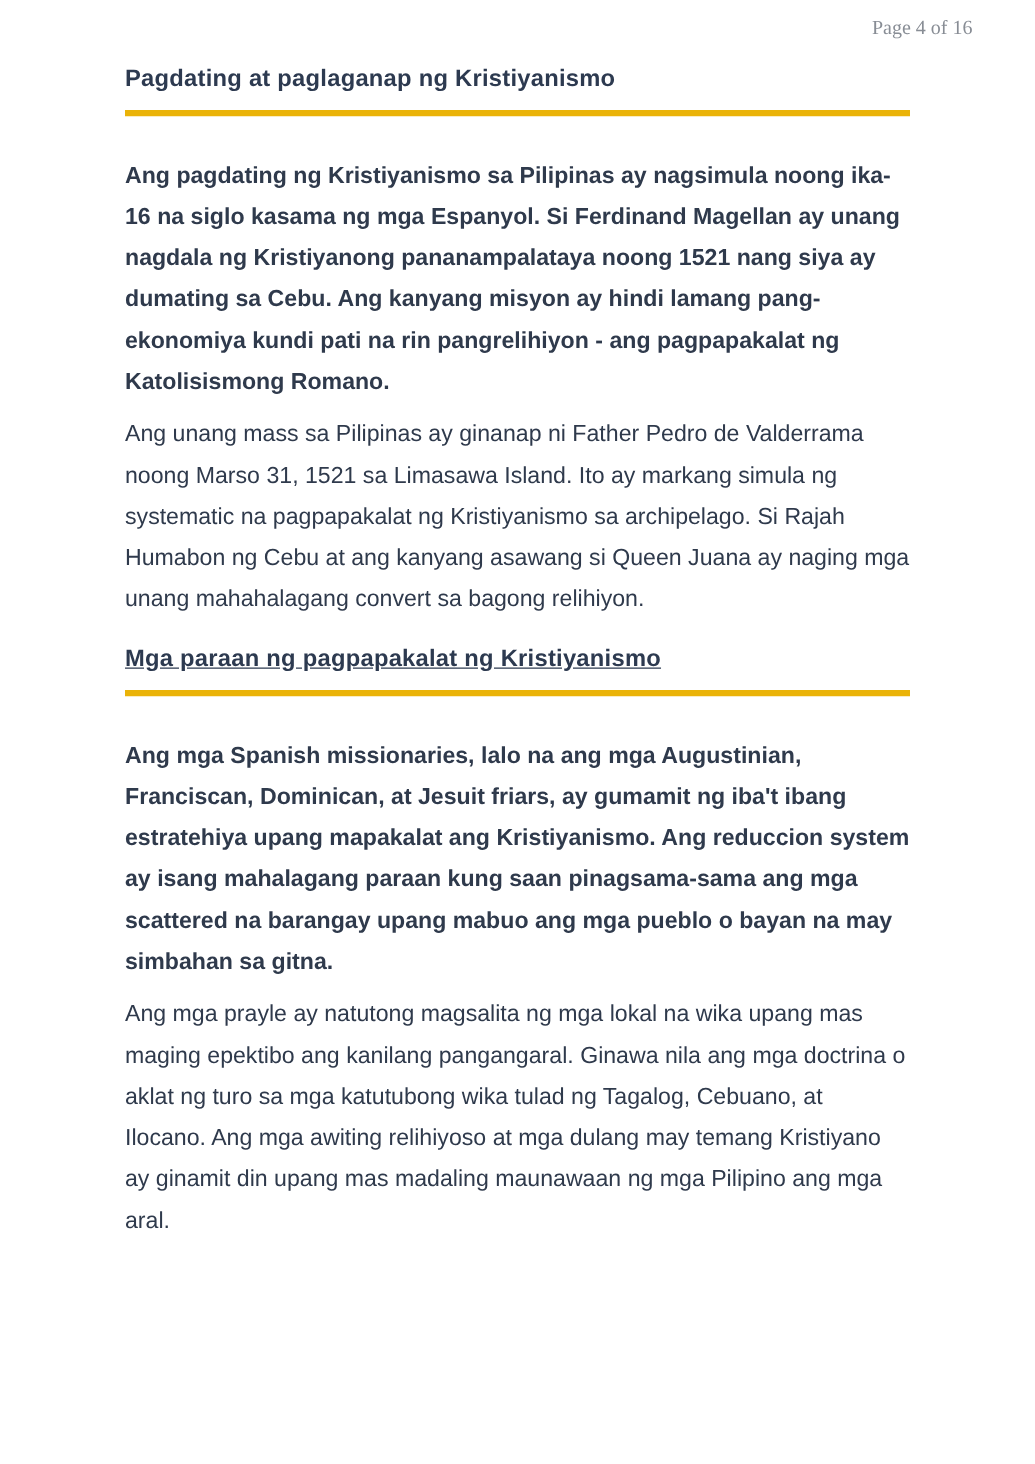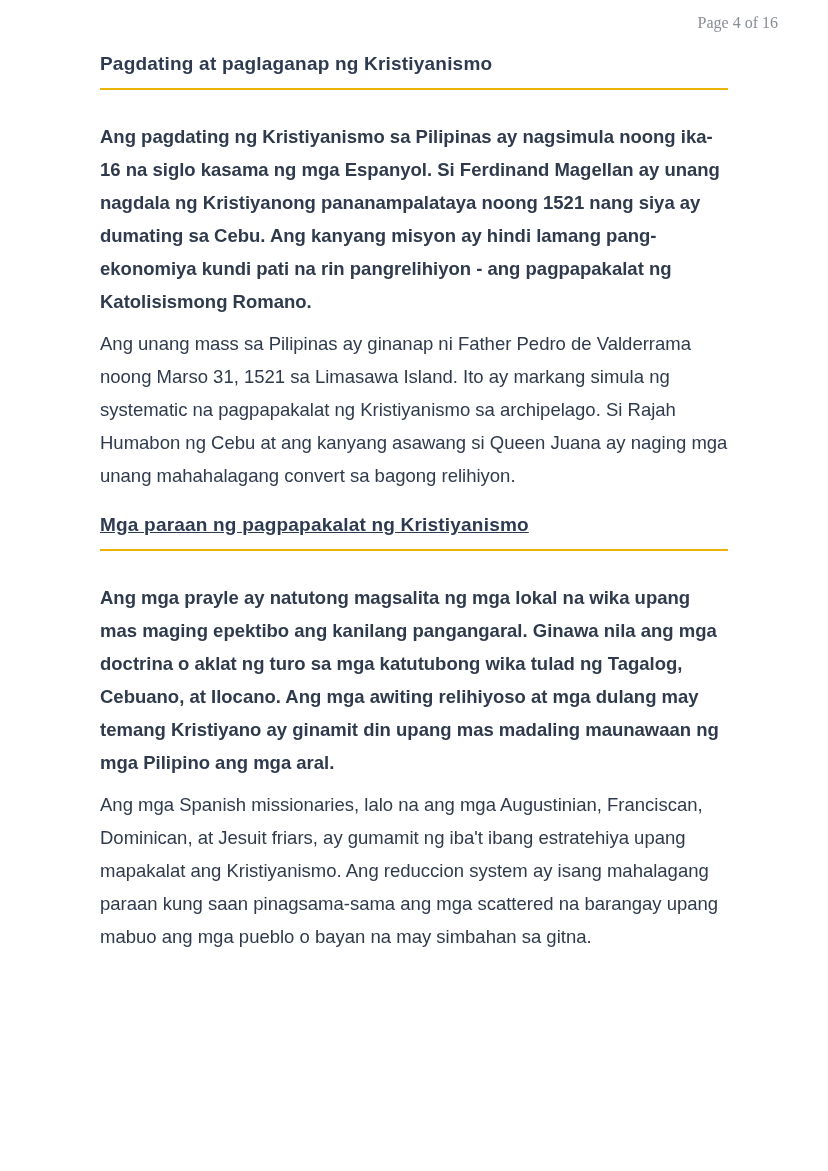--- a/index.html
+++ b/index.html
@@ -30,21 +30,21 @@
     width: 628px;
   }
   .section-heading {
     font-size: 19px;
     line-height: 24px;
     font-weight: 700;
     color: #2d3a50;
     letter-spacing: 0.2px;
     margin: 0;
     padding-bottom: 12px;
-    border-bottom: 2px solid #eab308;
+    border-bottom: 5px solid #eab308;
   }
   .section-heading.second {
     margin-top: 21px;
     text-decoration: underline;
   }
   .section-heading + .para {
     margin-top: 30px;
     font-weight: bold;
   }
   .para {
@@ -73,21 +73,21 @@
   <div class="content">
 
     <h2 class="section-heading">Pagdating at paglaganap ng Kristiyanismo</h2>
 
     <p class="para">Ang pagdating ng Kristiyanismo sa Pilipinas ay nagsimula noong ika-16 na siglo kasama ng mga Espanyol. Si Ferdinand Magellan ay unang nagdala ng Kristiyanong pananampalataya noong 1521 nang siya ay dumating sa Cebu. Ang kanyang misyon ay hindi lamang pang-ekonomiya kundi pati na rin pangrelihiyon - ang pagpapakalat ng Katolisismong Romano.</p>
 
     <p class="para">Ang unang mass sa Pilipinas ay ginanap ni Father Pedro de Valderrama noong Marso 31, 1521 sa Limasawa Island. Ito ay markang simula ng systematic na pagpapakalat ng Kristiyanismo sa archipelago. Si Rajah Humabon ng Cebu at ang kanyang asawang si Queen Juana ay naging mga unang mahahalagang convert sa bagong relihiyon.</p>
 
     <h2 class="section-heading second">Mga paraan ng pagpapakalat ng Kristiyanismo</h2>
 
+    <p class="para">Ang mga Spanish missionaries, lalo na ang mga Augustinian, Franciscan, Dominican, at Jesuit friars, ay gumamit ng iba't ibang estratehiya upang mapakalat ang Kristiyanismo. Ang reduccion system ay isang mahalagang paraan kung saan pinagsama-sama ang mga scattered na barangay upang mabuo ang mga pueblo o bayan na may simbahan sa gitna.</p>
+
     <p class="para">Ang mga prayle ay natutong magsalita ng mga lokal na wika upang mas maging epektibo ang kanilang pangangaral. Ginawa nila ang mga doctrina o aklat ng turo sa mga katutubong wika tulad ng Tagalog, Cebuano, at Ilocano. Ang mga awiting relihiyoso at mga dulang may temang Kristiyano ay ginamit din upang mas madaling maunawaan ng mga Pilipino ang mga aral.</p>
-
-    <p class="para">Ang mga Spanish missionaries, lalo na ang mga Augustinian, Franciscan, Dominican, at Jesuit friars, ay gumamit ng iba't ibang estratehiya upang mapakalat ang Kristiyanismo. Ang reduccion system ay isang mahalagang paraan kung saan pinagsama-sama ang mga scattered na barangay upang mabuo ang mga pueblo o bayan na may simbahan sa gitna.</p>
 
   </div>
 
   <div class="footer">Knowunity</div>
 
 </div>
 
 </body></html>

